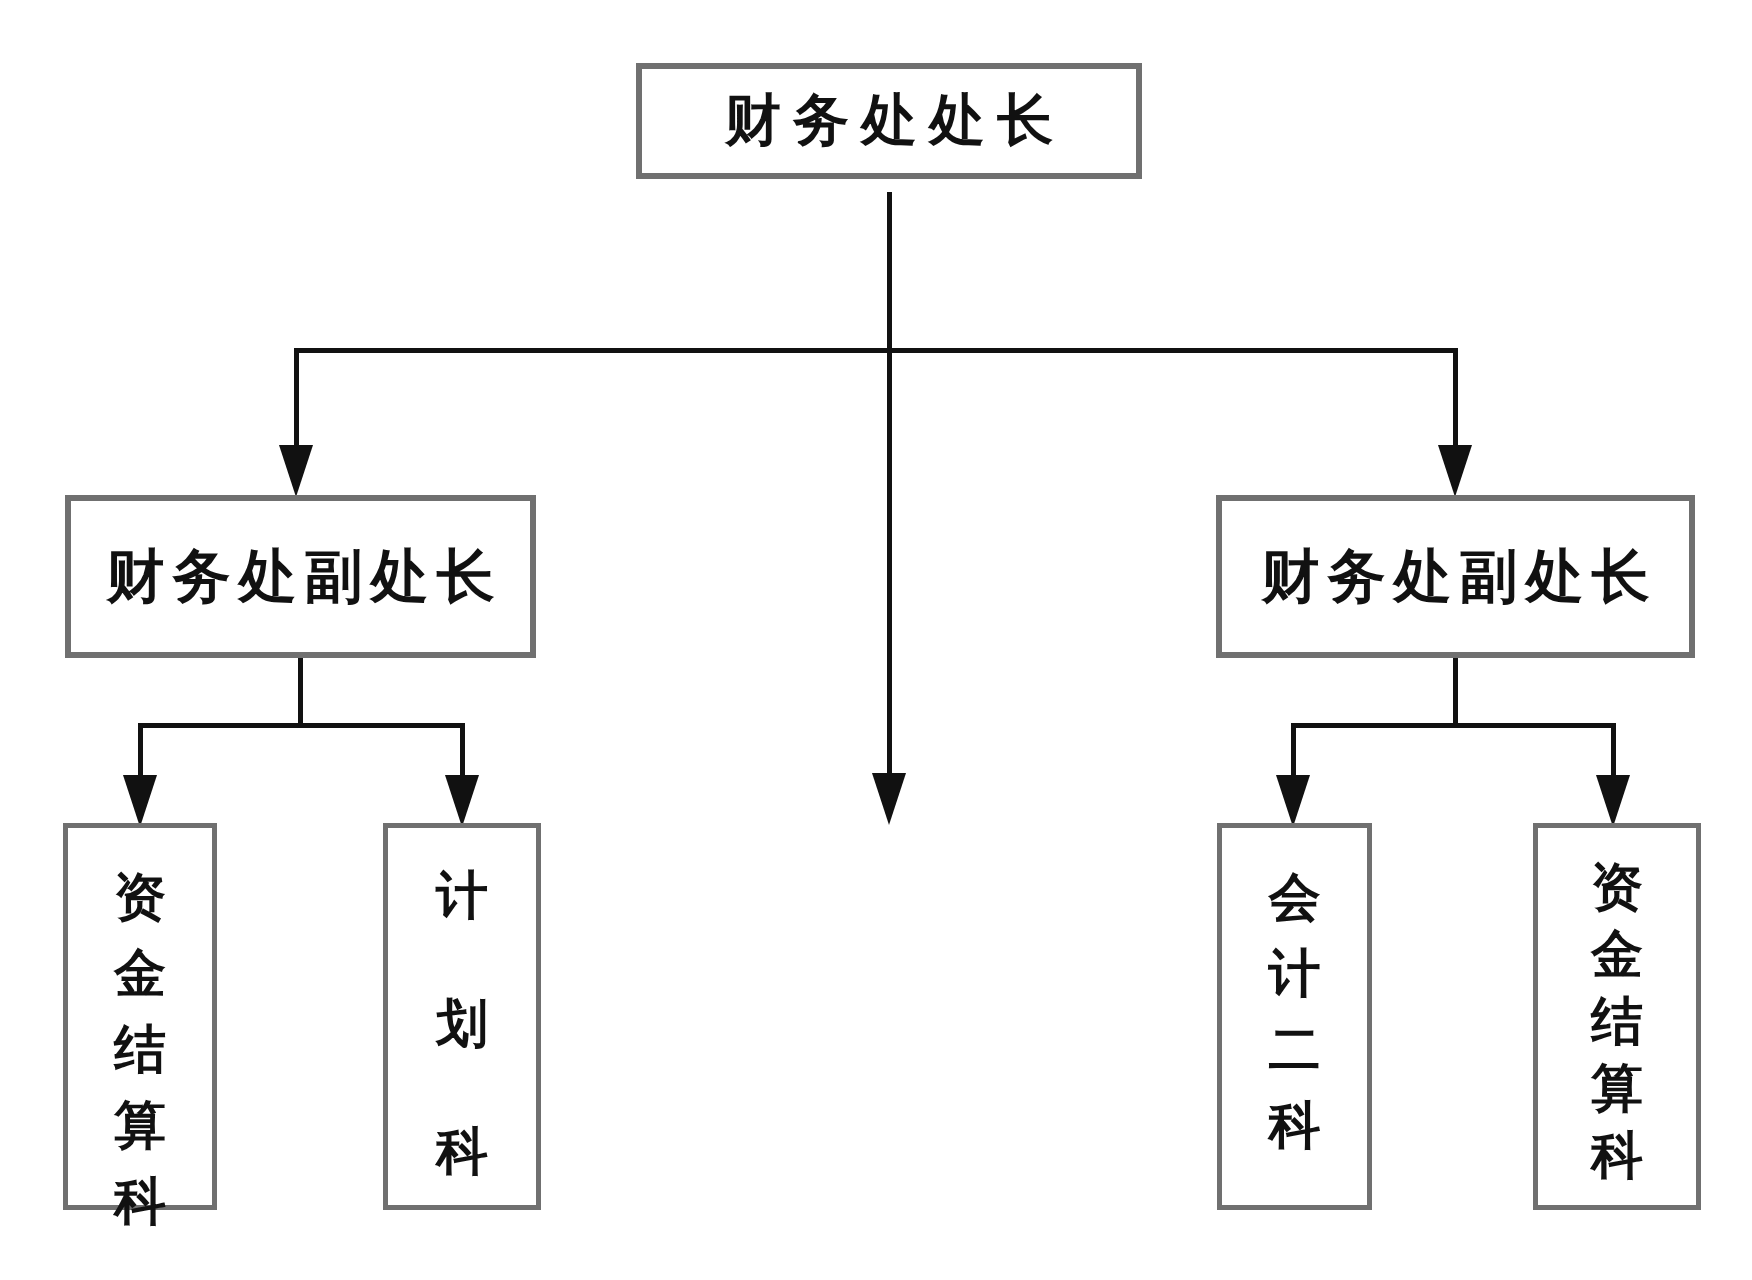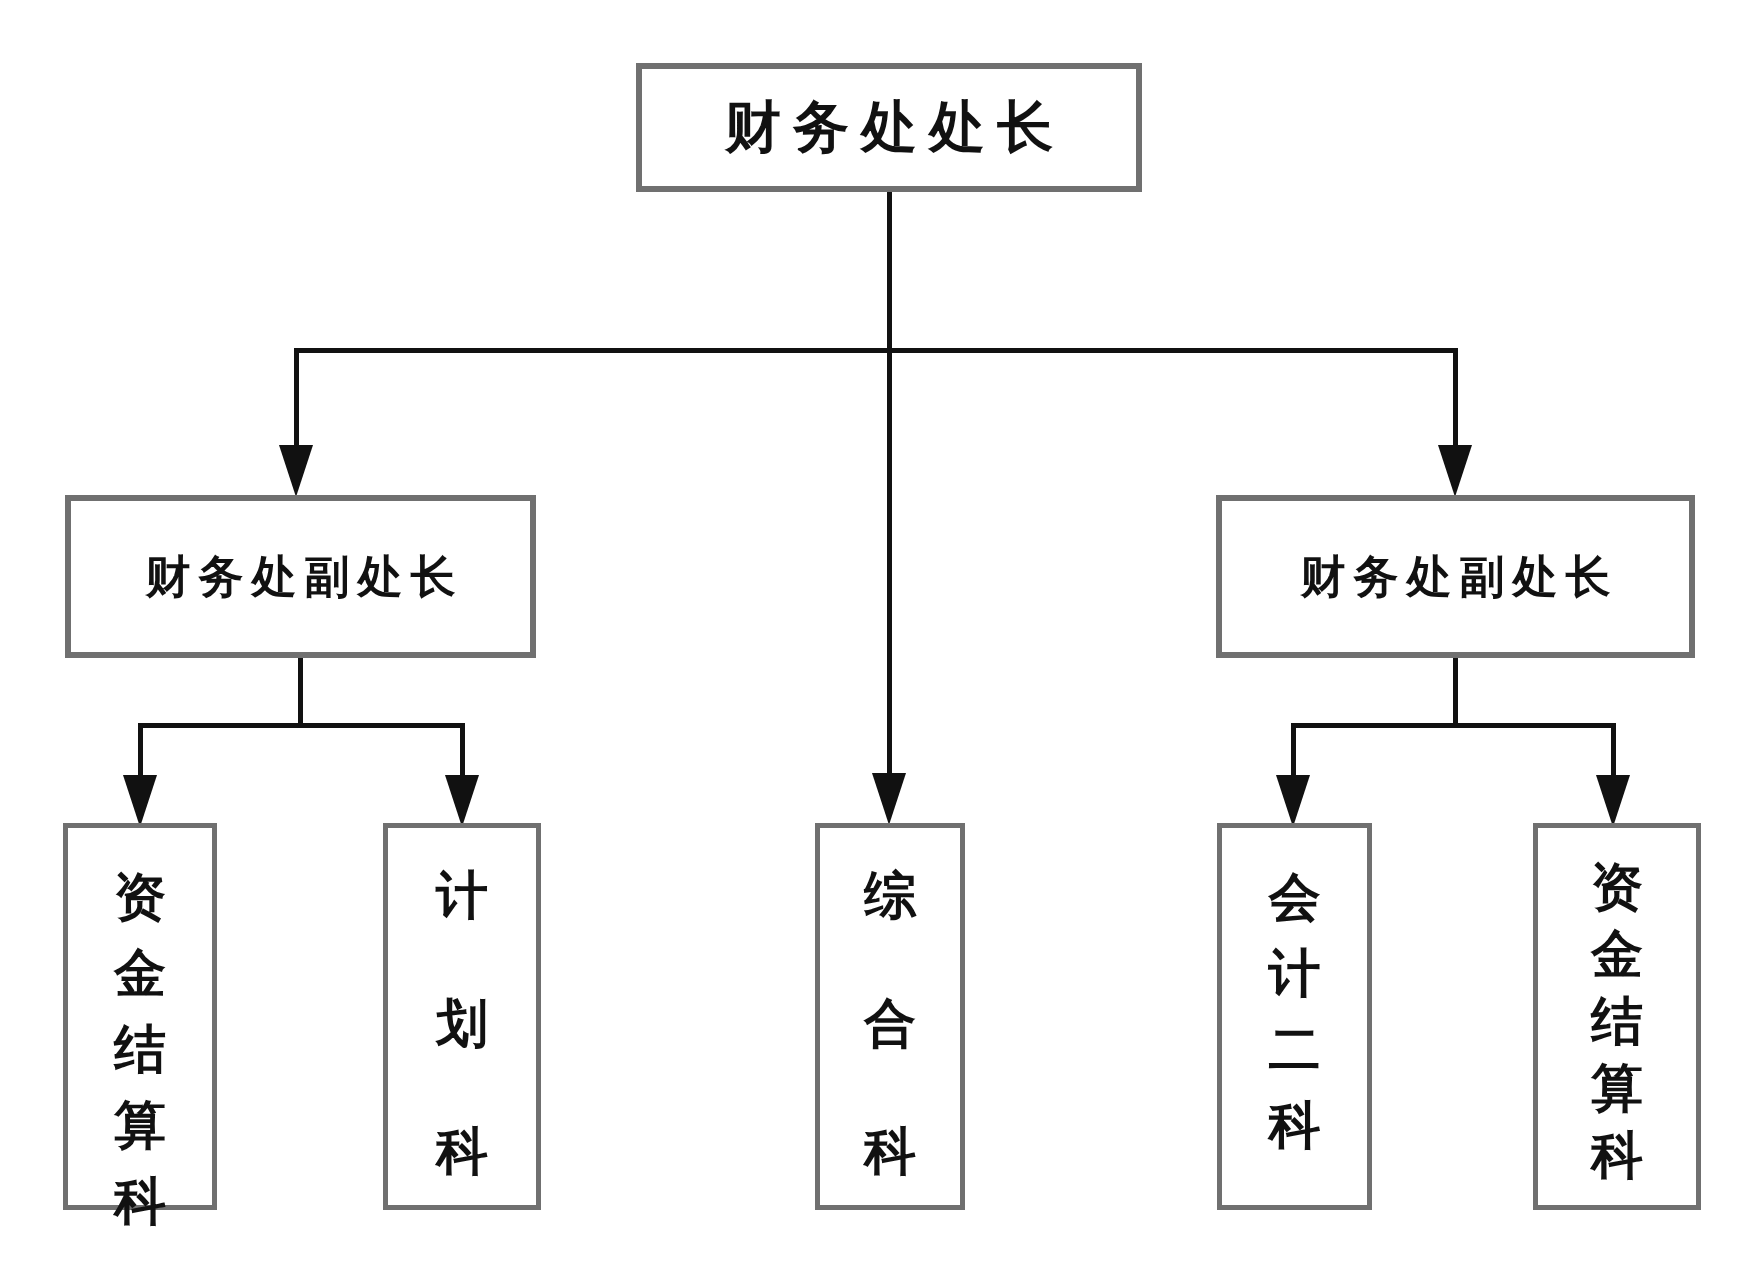--- a/index.html
+++ b/index.html
@@ -27,21 +27,21 @@
   }
   .node.small { border-width: 5px; }
   .hlabel {
     font-size: 56px;
     font-weight: bold;
     color: #111111;
     letter-spacing: 12px;
     text-indent: 12px;
     white-space: nowrap;
   }
-  .deputy .hlabel { font-size: 45px; letter-spacing: 8px; text-indent: 8px; }
+  .deputy .hlabel { font-size: 58px; letter-spacing: 8px; text-indent: 8px; }
   
   .vnode { display: block; text-align: center; }
   .vlabel {
     width: 60px;
     margin: 0 auto;
     word-break: break-all;
     text-align: center;
     font-size: 52px;
     font-weight: bold;
     color: #111111;
@@ -88,43 +88,40 @@
   <div class="vline" style="left:460px; top:723px; height:55px;"></div>
   <div class="arrowhead" style="left:445px; top:775px;"></div>
 
   <div class="vline" style="left:1453px; top:658px; height:70px;"></div>
   <div class="hline" style="left:1291px; top:723px; width:325px;"></div>
   <div class="vline" style="left:1291px; top:723px; height:55px;"></div>
   <div class="arrowhead" style="left:1276px; top:775px;"></div>
   <div class="vline" style="left:1611px; top:723px; height:55px;"></div>
   <div class="arrowhead" style="left:1596px; top:775px;"></div>
 
-  <div class="node" style="left:636px; top:63px; width:506px; height:129px;">
+  <div class="node" style="left:636px; top:63px; width:506px; height:116px;">
     <span class="hlabel">财务处处长</span>
   </div>
 
   <div class="node deputy" style="left:65px; top:495px; width:471px; height:163px;">
     <span class="hlabel">财务处副处长</span>
   </div>
 
   <div class="node deputy" style="left:1216px; top:495px; width:479px; height:163px;">
     <span class="hlabel">财务处副处长</span>
   </div>
 
   <div class="node small vnode" style="left:63px; top:823px; width:154px; height:387px;">
     <div class="vlabel lh4">资金结算科</div>
   </div>
 
   <div class="node small vnode" style="left:383px; top:823px; width:158px; height:387px;">
     <div class="vlabel lh3">计划科</div>
   </div>
 
-  <div class="node small vnode" style="left:815px; top:823px; width:150px; height:387px;">
-    <div class="vlabel lh3">综合科</div>
-  </div>
 
   <div class="node small vnode" style="left:1217px; top:823px; width:155px; height:387px;">
     <div class="vlabel lh4">会计二科</div>
   </div>
 
   <div class="node small vnode" style="left:1533px; top:823px; width:168px; height:387px;">
     <div class="vlabel lh5">资金结算科</div>
   </div>
 
 </div>

